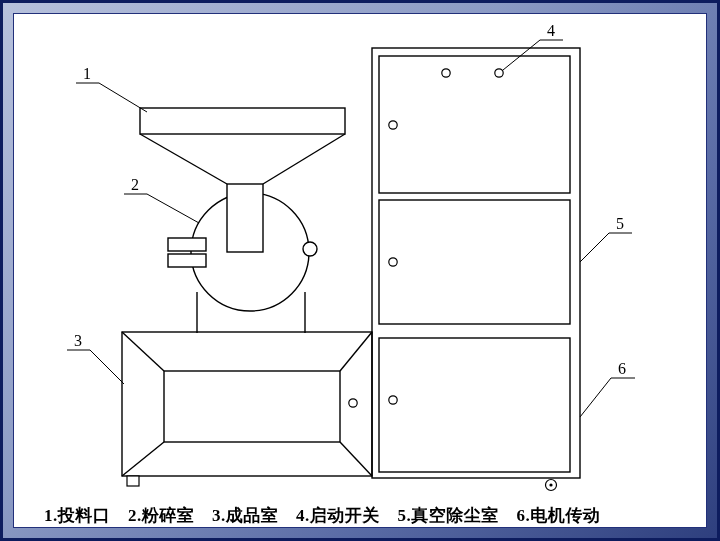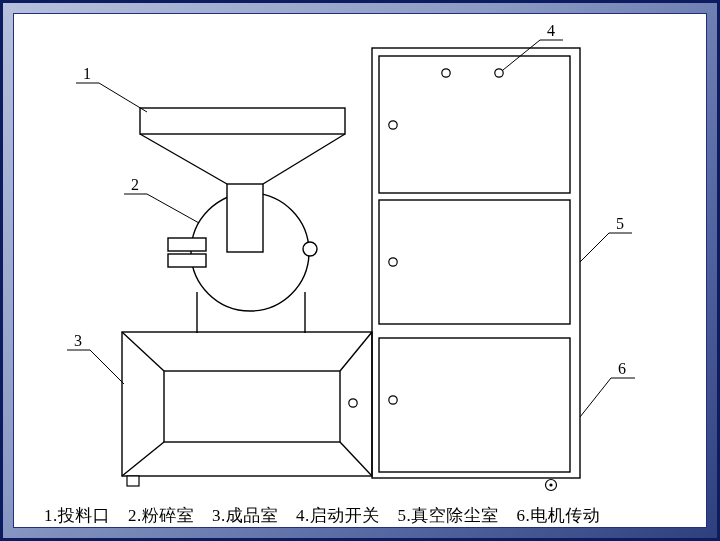--- a/index.html
+++ b/index.html
@@ -15,21 +15,21 @@
     background: linear-gradient(135deg, #b7c1dc 0%, #8b9ac4 40%, #5a6ca6 70%, #2e3f7e 100%);
   }
   .frame-inner {
     position: absolute; top: 13px; left: 13px; right: 13px; bottom: 13px;
     background: #ffffff;
     border: 1px solid #22307a;
   }
   svg.diagram { position: absolute; top: 0; left: 0; }
   .legend {
     position: absolute; left: 44px; top: 504px;
-    font-size: 17px; font-weight: normal; color: #000;
+    font-size: 17px; font-weight: bold; color: #000;
     white-space: nowrap; letter-spacing: 0.5px;
   }
   .legend span { margin-right: 13px; }
   .legend span:last-child { margin-right: 0; }
   text.callout-num {
     font-size: 16px;
     font-family: "Liberation Serif", "DejaVu Serif", serif;
   }
 </style>
 </head>

